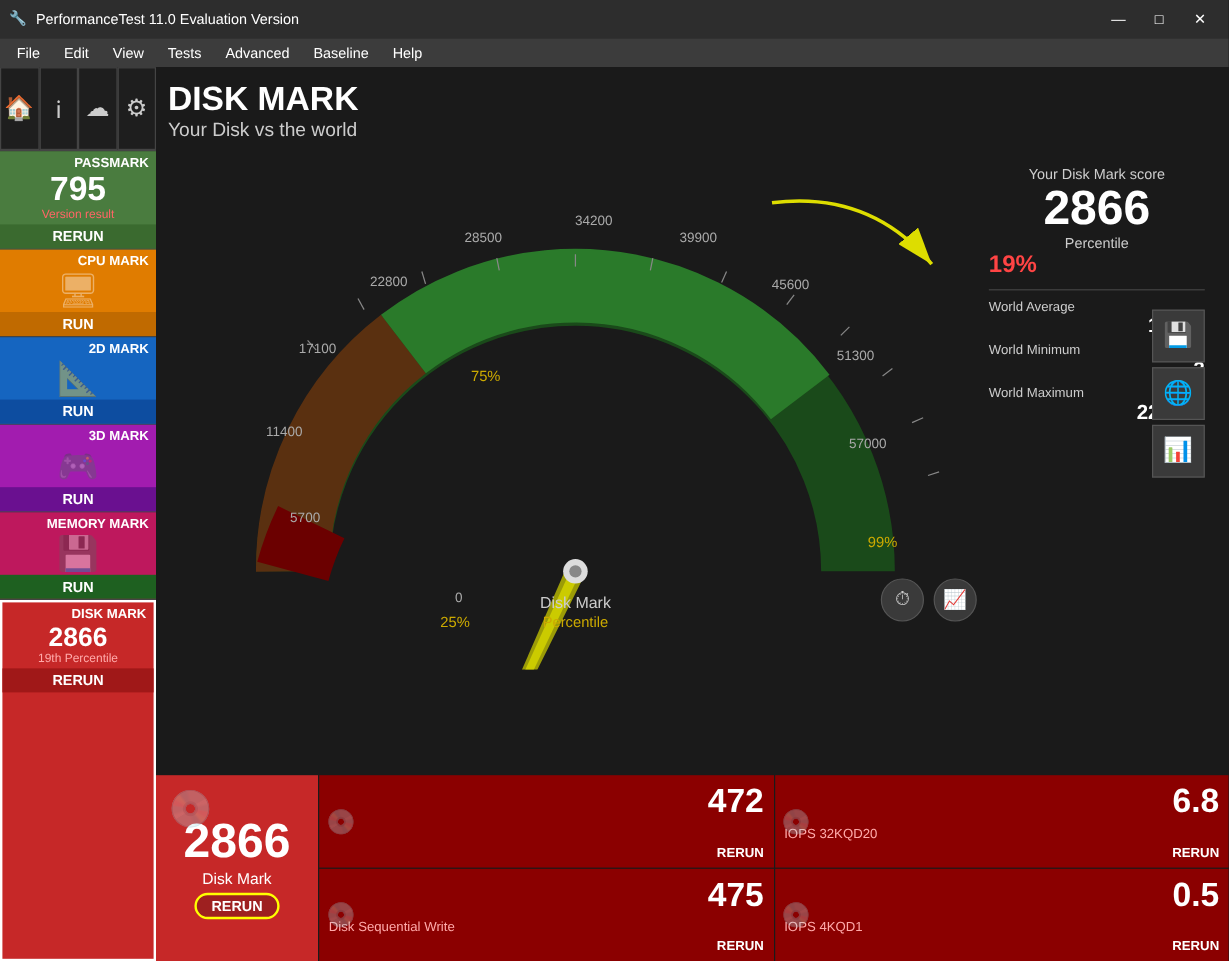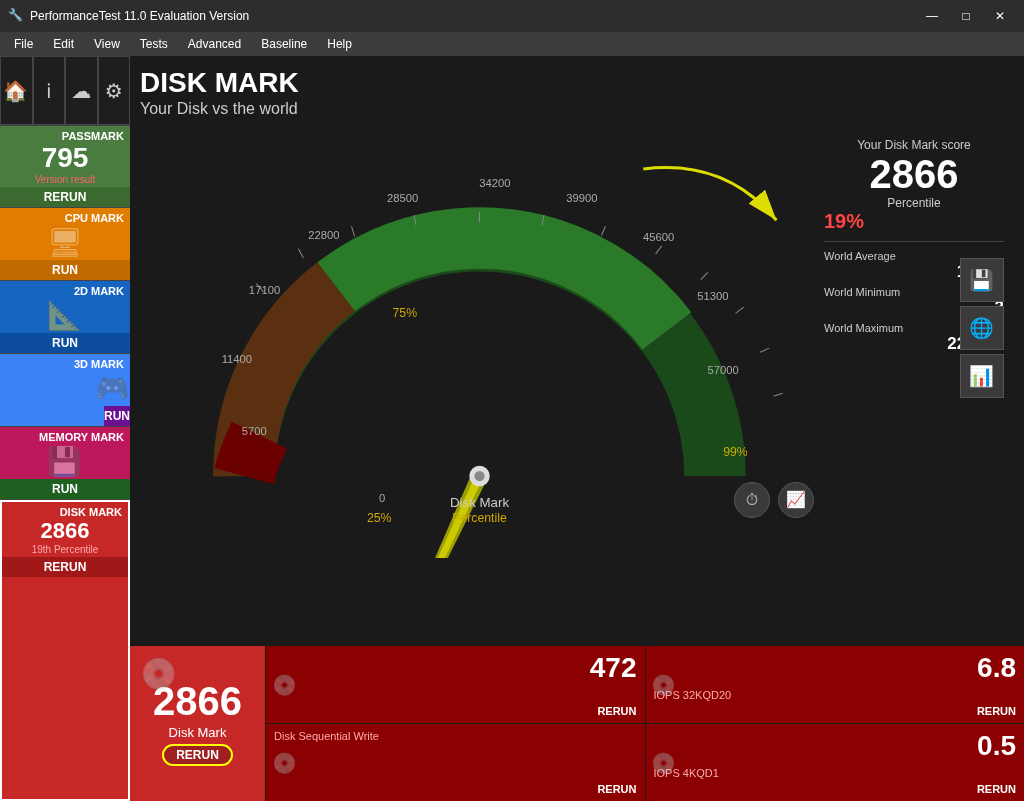--- a/index.html
+++ b/index.html
@@ -115,21 +115,21 @@
     .passmark-section .sidebar-btn { background: #3a6a2f; }
 
     .cpu-section { background: #e07c00; }
     .cpu-section .sidebar-label { color: #fff; }
     .cpu-section .sidebar-btn { background: #c06a00; }
 
     .twod-section { background: #1565c0; }
     .twod-section .sidebar-label { color: #fff; }
     .twod-section .sidebar-btn { background: #0d4da0; }
 
-    .threed-section { background: #3b82f6; align-items: flex-end; }
+    .threed-section { background: #a21caf; }
     .threed-section .sidebar-label { color: #fff; }
     .threed-section .sidebar-btn { background: #6a1090; }
 
     .memory-section { background: #be185d; }
     .memory-section .sidebar-label { color: #fff; }
     .memory-section .sidebar-btn { background: #1e6020; }
 
     .disk-section { background: #c62828; }
     .disk-section .sidebar-label { color: #fff; }
     .disk-section .sidebar-value { font-size: 22px; }
@@ -533,20 +533,21 @@
 
         <div class="sub-card">
           <div style="position:absolute;left:6px;top:50%;transform:translateY(-50%);font-size:20px;color:rgba(255,255,255,0.3);">💿</div>
           <div class="sub-card-score">6.8</div>
           <div class="sub-card-label">IOPS 32KQD20</div>
           <div class="sub-card-rerun">RERUN</div>
         </div>
 
         <div class="sub-card">
           <div style="position:absolute;left:6px;top:50%;transform:translateY(-50%);font-size:20px;color:rgba(255,255,255,0.3);">💿</div>
+          <div class="sub-card-score">475</div>
           <div class="sub-card-label">Disk Sequential Write</div>
           <div class="sub-card-rerun">RERUN</div>
         </div>
 
         <div class="sub-card">
           <div style="position:absolute;left:6px;top:50%;transform:translateY(-50%);font-size:20px;color:rgba(255,255,255,0.3);">💿</div>
           <div class="sub-card-score">0.5</div>
           <div class="sub-card-label">IOPS 4KQD1</div>
           <div class="sub-card-rerun">RERUN</div>
         </div>

